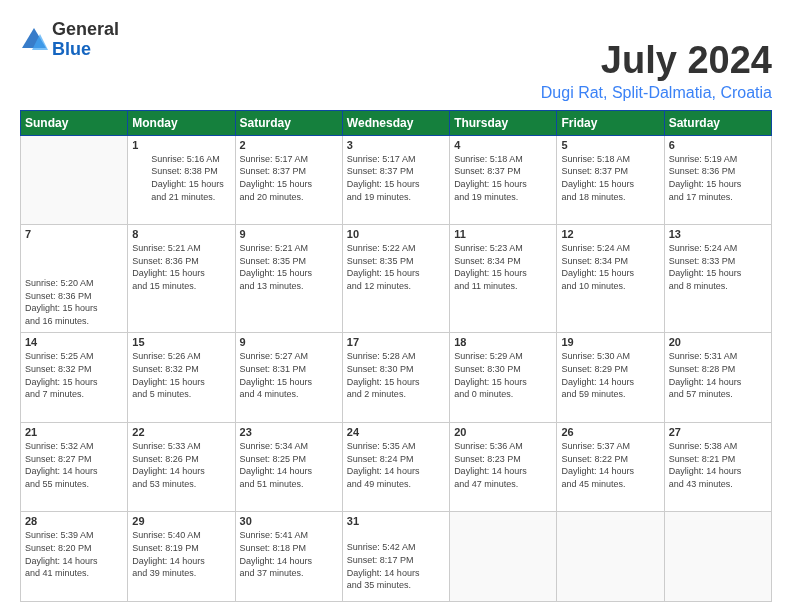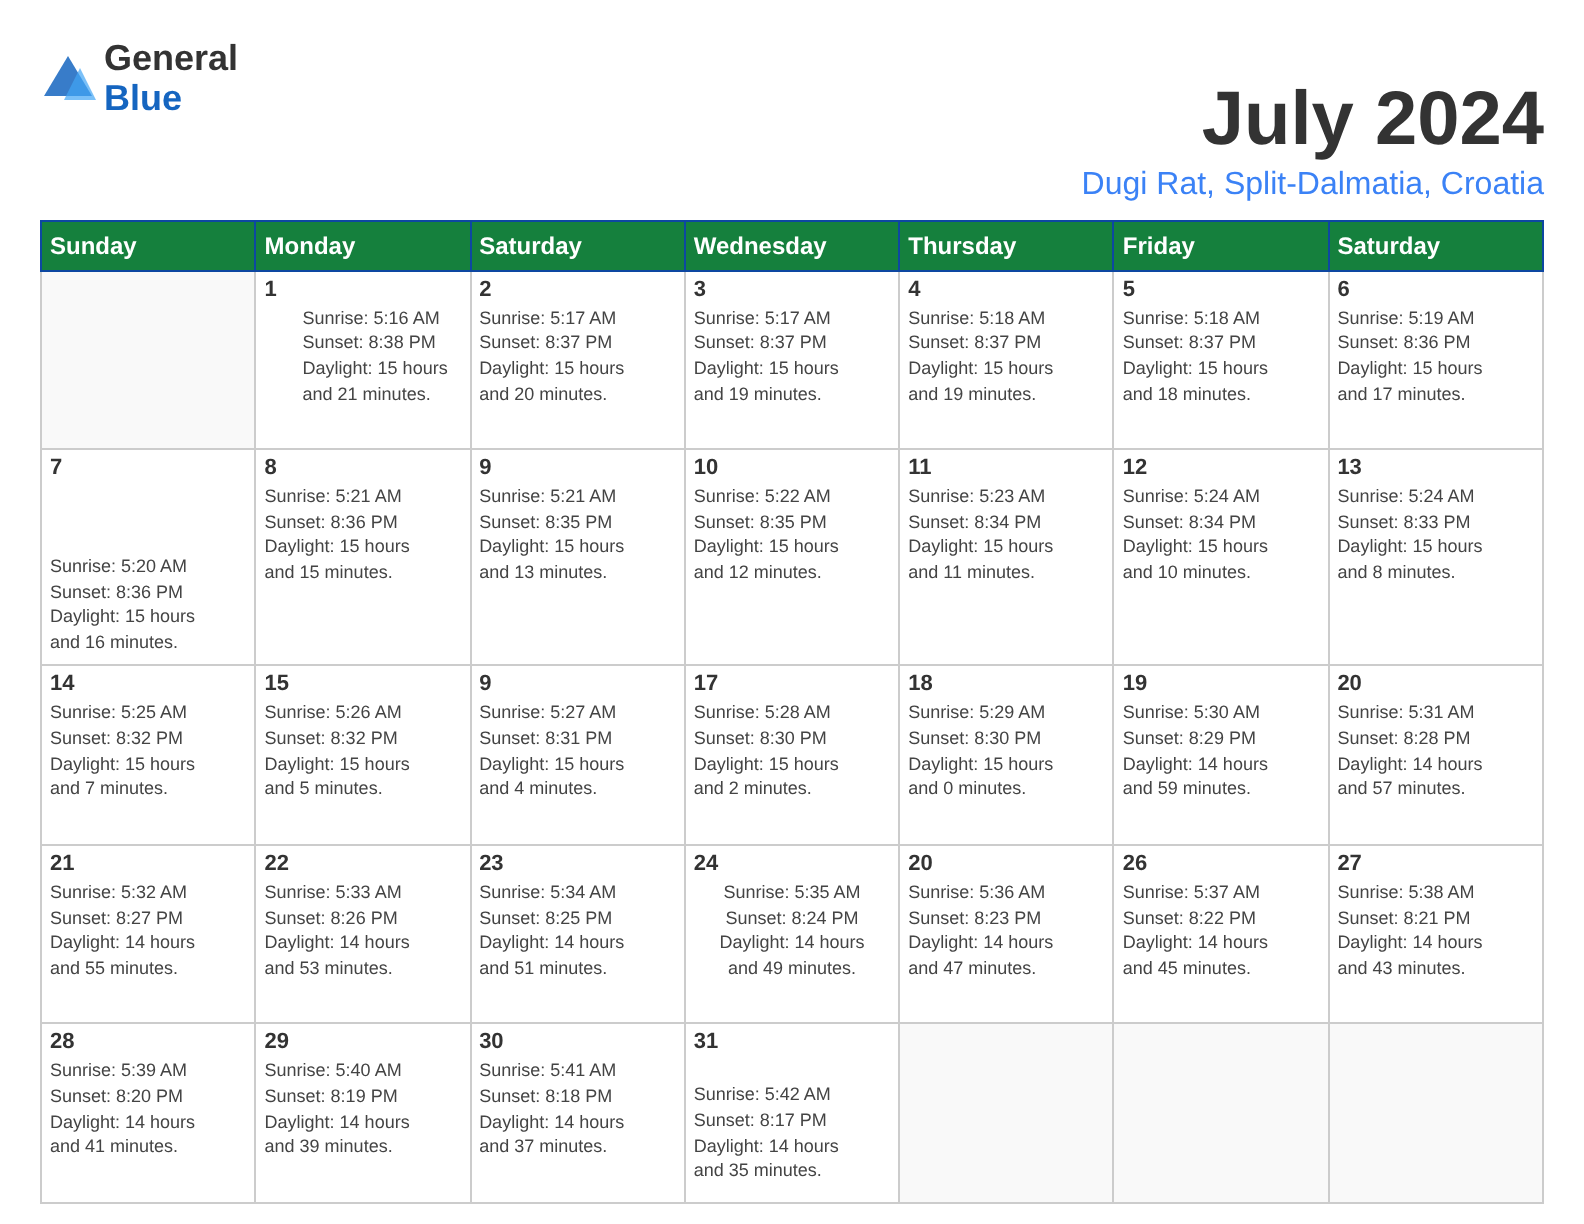--- a/index.html
+++ b/index.html
@@ -301,21 +301,21 @@
           </td>
           <td>
             <span class="day-num">23</span>
             <div class="day-info" style="white-space: pre-line;">Sunrise: 5:34 AM
 Sunset: 8:25 PM
 Daylight: 14 hours
 and 51 minutes.</div>
           </td>
           <td>
             <span class="day-num">24</span>
-            <div class="day-info" style="white-space: pre-line; text-align: center;">Sunrise: 5:35 AM
+            <div class="day-info" style="white-space: pre-line;">Sunrise: 5:35 AM
 Sunset: 8:24 PM
 Daylight: 14 hours
 and 49 minutes.</div>
           </td>
           <td>
             <span class="day-num">20</span>
             <div class="day-info" style="white-space: pre-line;">Sunrise: 5:36 AM
 Sunset: 8:23 PM
 Daylight: 14 hours
 and 47 minutes.</div>

